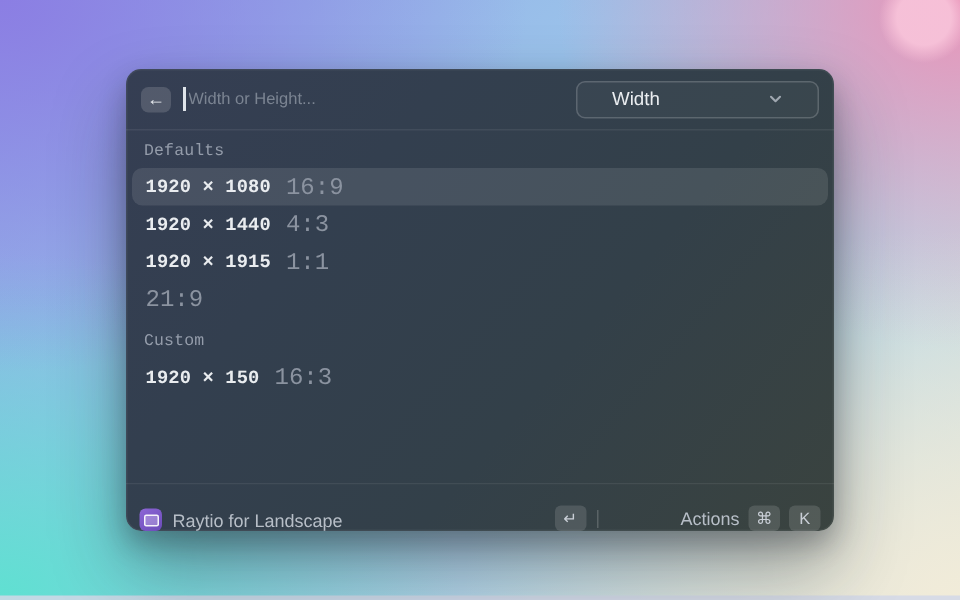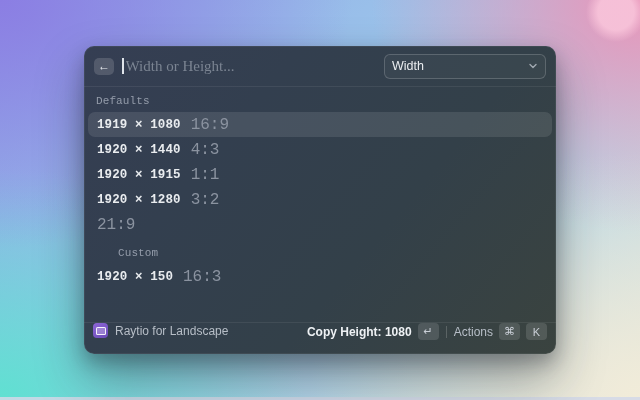--- a/index.html
+++ b/index.html
@@ -38,65 +38,65 @@
     padding:0 10px;gap:8px;border-bottom:1px solid rgba(255,255,255,.07);
   }
   .back-btn{
     width:20px;height:17px;border:none;border-radius:5px;cursor:pointer;
     background:rgba(255,255,255,.15);color:#e8ebef;font-size:12px;line-height:17px;
     display:flex;align-items:center;justify-content:center;padding:0;flex:0 0 auto;
     font-family:inherit;
   }
   .search{flex:1;display:flex;align-items:center;min-width:0;}
   .caret{width:1.5px;height:16px;background:#dfe4ea;margin-right:2px;flex:0 0 auto;}
-  .placeholder{font-size:15px;color:#7b8492;white-space:nowrap;overflow:hidden;font-family:Liberation Serif, serif;}
+  .placeholder{font-size:11px;color:#7b8492;white-space:nowrap;overflow:hidden;}
   .dropdown{
     flex:0 0 auto;width:162px;height:25px;border-radius:6px;
     border:1px solid rgba(255,255,255,.18);
     background:rgba(255,255,255,.03);
     display:flex;align-items:center;justify-content:space-between;
-    padding:0 7px;box-sizing:border-box;cursor:pointer;
+    padding:0 23px;box-sizing:border-box;cursor:pointer;
   }
   .dropdown-value{font-size:12.5px;color:#eaedf0;font-weight:500;}
   .chev{width:10px;height:10px;flex:0 0 auto;opacity:.75;}
   
   .list{flex:1;padding:4px 4px;overflow:hidden;font-family:Liberation Mono, monospace;}
   .section-label{
     font-size:11px;font-weight:500;color:#949caa;
     padding:4px 8px 5px;letter-spacing:.1px;
   }
-  .section-label + .section-label, .row + .section-label{margin-top:6px;margin-left:22px;}
+  .section-label + .section-label, .row + .section-label{margin-top:6px;}
   .row{
     height:25px;border-radius:7px;display:flex;align-items:center;
     padding:0 9px;gap:10px;cursor:pointer;
   }
   .row.selected{background:rgba(255,255,255,.10);}
   .row .size{font-size:12.5px;font-weight:600;color:#e9ecef;letter-spacing:.1px;}
   .row .ratio{font-size:16px;color:#8b93a0;}
   
   .footer{
     flex:0 0 31px;height:31px;border-top:1px solid rgba(255,255,255,.07);
-    display:flex;align-items:flex-start;justify-content:space-between;
+    display:flex;align-items:flex-end;justify-content:space-between;
     padding:0 9px;border-radius:0 0 10px 10px;
   }
   .footer-left{display:flex;align-items:center;gap:7px;}
   .app-icon{
     width:15px;height:15px;border-radius:4px;
     background:linear-gradient(145deg,#8d66d6,#6a4bb8);
     display:flex;align-items:center;justify-content:center;
   }
   .app-icon-inner{
     width:8px;height:6px;border:1.2px solid rgba(255,255,255,.9);border-radius:1.5px;
     background:rgba(255,255,255,.25);
   }
   .app-name{font-size:12px;color:#b7bec7;}
   .footer-right{display:flex;align-items:center;gap:7px;}
   .action-primary,.action-menu{display:flex;align-items:center;gap:6px;cursor:pointer;}
   .action-primary .label{font-size:12px;font-weight:600;color:#eef1f4;}
-  .action-menu .label{font-size:12px;color:#b7bec7;}
+  .action-menu .label{font-size:12px;color:#b7bec7;margin-left:48px;}
   .key{
     min-width:13px;height:17px;padding:0 4px;border-radius:4px;
     background:rgba(255,255,255,.13);color:#c9ced6;font-size:11px;
     display:flex;align-items:center;justify-content:center;
   }
   .fdivider{width:1px;height:12px;background:rgba(255,255,255,.18);}
 </style>
 </head>
 <body>
 
@@ -117,55 +117,50 @@
         <span class="dropdown-value">Width</span>
         <svg class="chev" viewBox="0 0 10 10">
           <path d="M2 3.5 L5 6.5 L8 3.5" fill="none" stroke="#c3c9d2" stroke-width="1.4" stroke-linecap="round" stroke-linejoin="round"></path>
         </svg>
       </div>
     </div>
 
     <div class="list" id="list">
         <div class="section-label">Defaults</div>
         <div class="row selected">
-          <span class="size">1919 × 1080</span>
+          <span class="size">1920 × 1080</span>
           <span class="ratio">16:9</span>
         </div>
         <div class="row">
           <span class="size">1920 × 1440</span>
           <span class="ratio">4:3</span>
         </div>
         <div class="row">
           <span class="size">1920 × 1915</span>
           <span class="ratio">1:1</span>
-        </div>
-        <div class="row">
-          <span class="size">1920 × 1280</span>
-          <span class="ratio">3:2</span>
         </div>
         <div class="row">
           <span class="ratio">21:9</span>
         </div>
         <div class="section-label">Custom</div>
         <div class="row">
           <span class="size">1920 × 150</span>
           <span class="ratio">16:3</span>
         </div>
       </div>
 
     <div class="footer">
       <div class="footer-left">
         <span class="app-icon">
           <span class="app-icon-inner"></span>
         </span>
         <span class="app-name">Raytio for Landscape</span>
       </div>
       <div class="footer-right">
         <div class="action-primary">
-          <span class="label">Copy Height: 1080</span>
           <span class="key">↵</span>
         </div>
         <span class="fdivider"></span>
         <div class="action-menu">
           <span class="label">Actions</span>
           <span class="key">⌘</span>
           <span class="key">K</span>
         </div>
       </div>
     </div>

